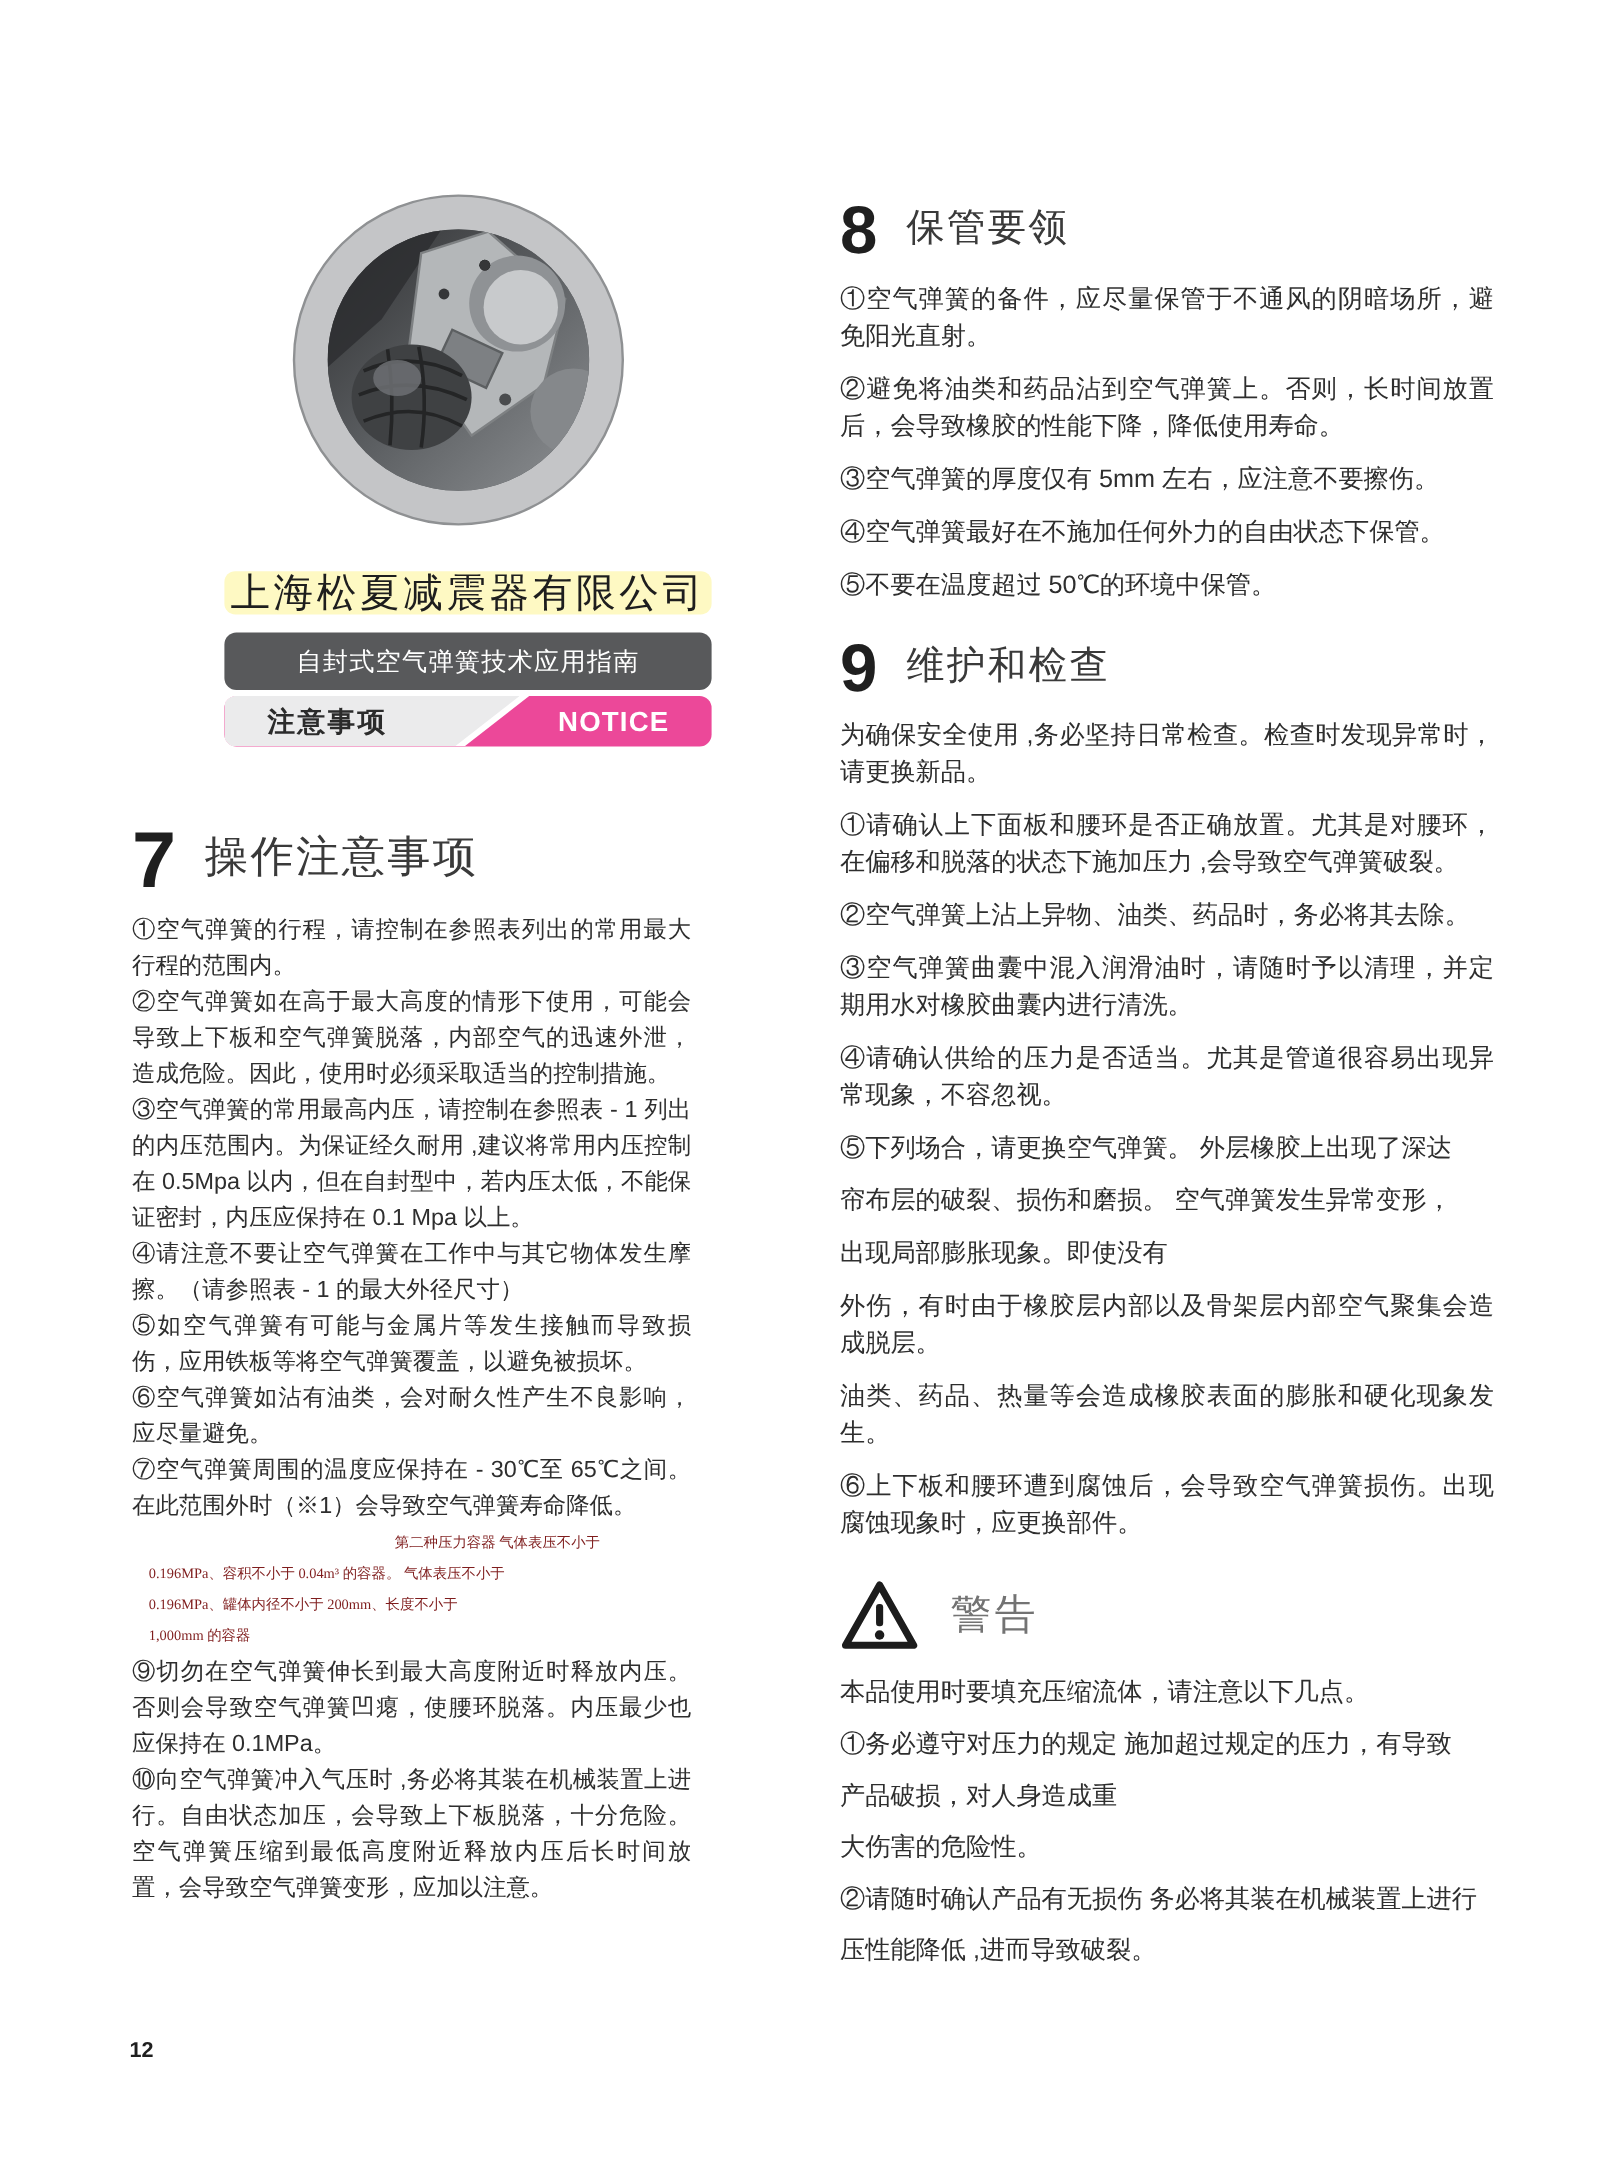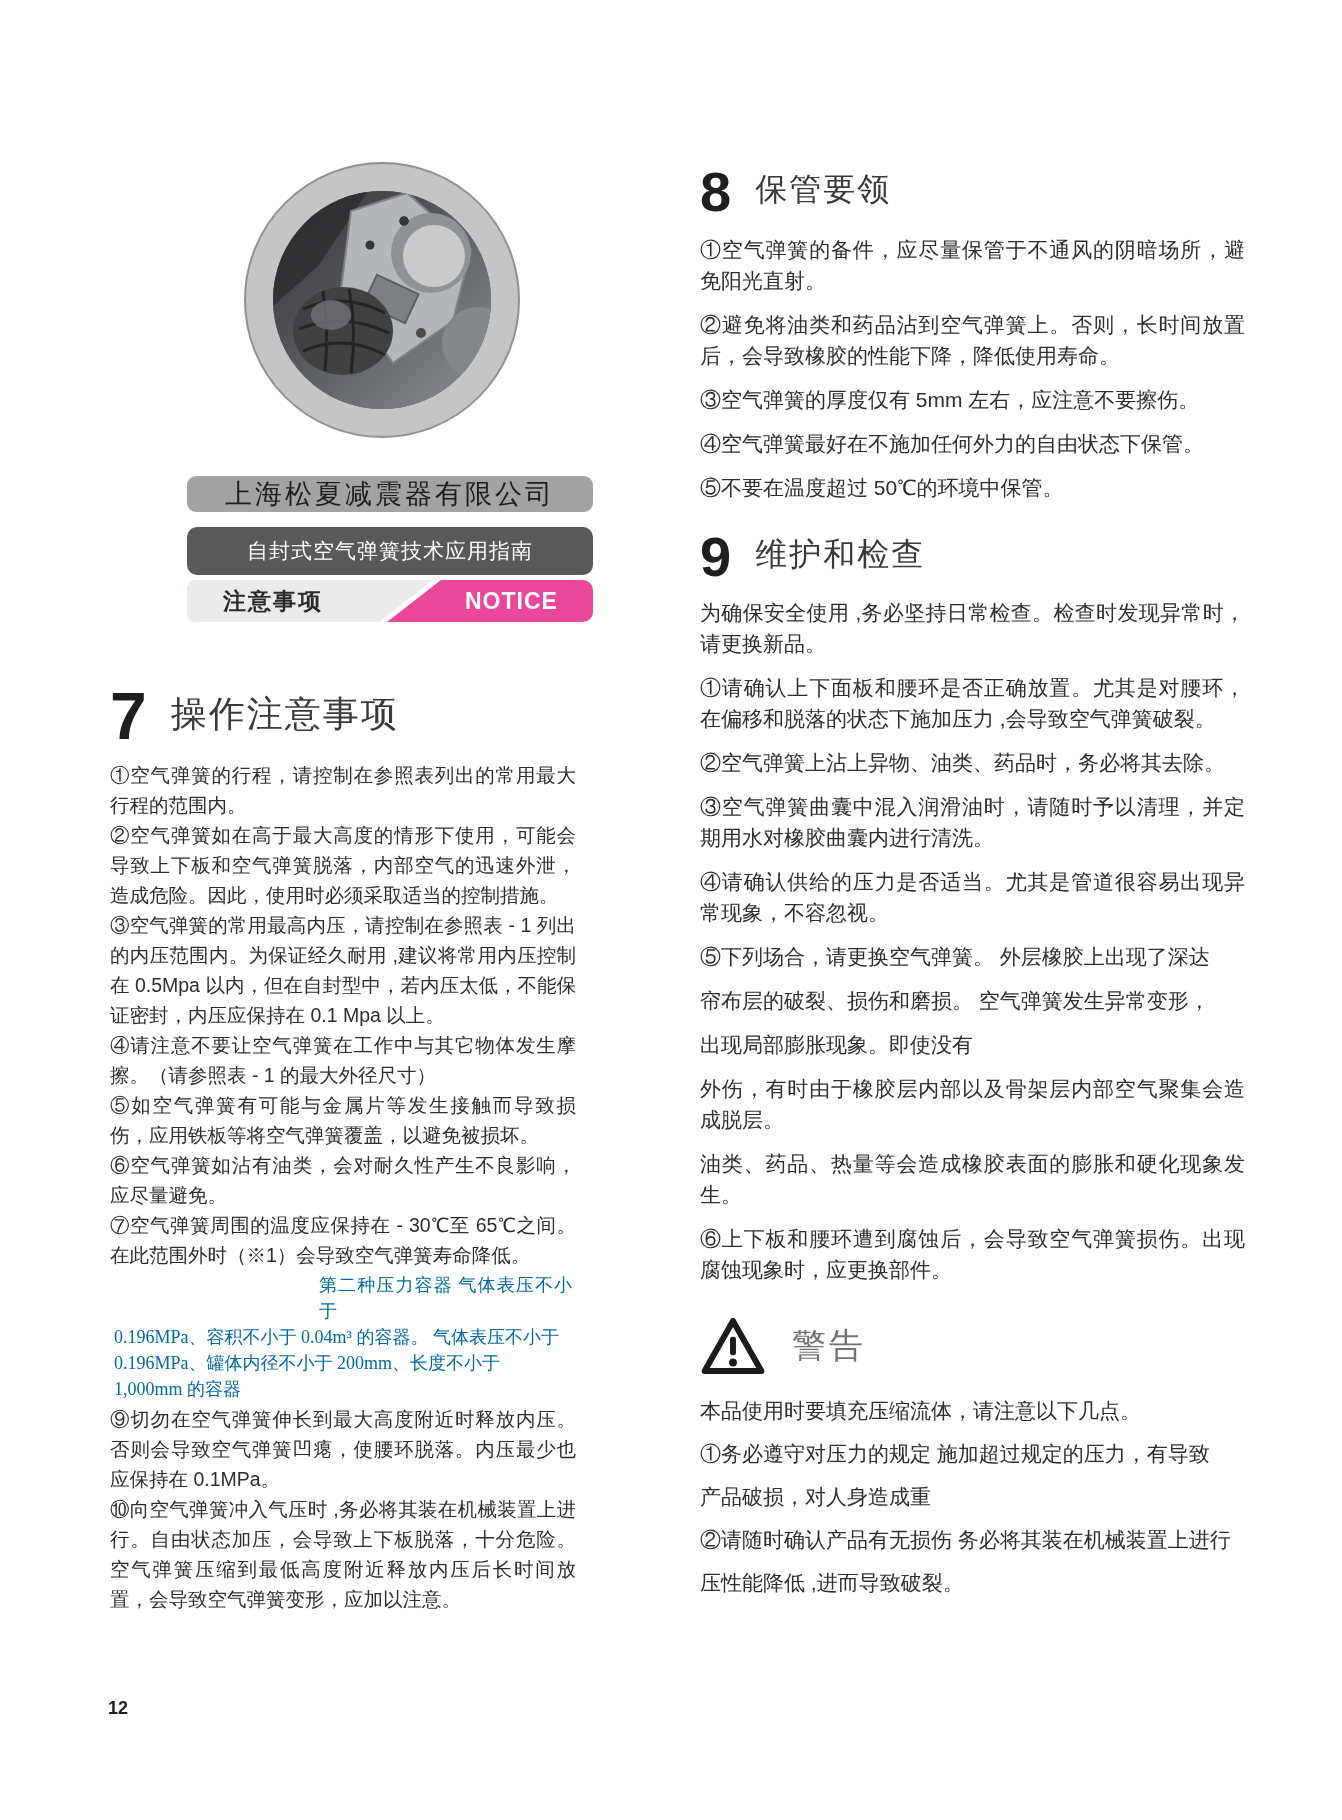--- a/index.html
+++ b/index.html
@@ -14,23 +14,23 @@
     border-radius:50%; background:#c4c5c7; border:2px solid #8f9193; box-sizing:border-box;
   }
   .photo-inner {
     position:absolute; left:27px; top:27px; width:218px; height:218px;
     border-radius:50%; overflow:hidden; background:#55585b;
   }
 
   
   .bar-company {
     position:absolute; left:187px; top:476px; width:406px; height:36px;
-    background:#a3a3a3; border-radius:9px;
+    background:#fef9c3; border-radius:9px;
     display:flex; align-items:center; justify-content:center;
-    font-family:"Liberation Serif", serif; font-size:27px; letter-spacing:3px; color:#1e1e1e;
+    font-family:"Liberation Serif", serif; font-size:33px; letter-spacing:3px; color:#1e1e1e;
   }
   .bar-guide {
     position:absolute; left:187px; top:527px; width:406px; height:48px;
     background:#58595b; border-radius:10px;
     display:flex; align-items:center; justify-content:center;
     font-size:21px; color:#ffffff; letter-spacing:1px;
   }
   .bar-notice {
     position:absolute; left:187px; top:580px; width:406px; height:42px;
     background:#ec4899; border-radius:10px; overflow:hidden;
@@ -60,21 +60,21 @@
   .sec-num  { font-weight:bold; color:#1f1f1f; line-height:0.85; }
   .sec-title{ color:#3a3a3a; }
   .col-left  .sec-num { font-size:66px; }
   .col-left  .sec-title { font-size:36px; padding-bottom:5px; letter-spacing:2px; }
   .col-right .sec-num { font-size:56px; }
   .col-right .sec-title { font-size:32px; padding-bottom:4px; letter-spacing:2px; }
 
   .body-l { margin-top:16px; font-size:19.5px; line-height:30px; color:#2e2e2e; text-align:justify; }
   .body-l p { margin:0; }
 
-  .note { font-family:"Liberation Serif", serif; font-size:18px; line-height:26px; color:#0369a1; margin:2px 4px; }
+  .note { font-family:"Liberation Serif", serif; font-size:12px; line-height:26px; color:#7f1d1d; margin:2px 14px; }
   .note p { margin:0; }
   .note .indent { padding-left:205px; }
 
   .body-r { font-size:21px; line-height:31px; color:#2e2e2e; text-align:justify; }
   .body-r p { margin:0 0 13px 0; }
   .body-r p:last-child { margin-bottom:0; }
   .sec8-body { margin-top:18px; }
   .sec9 { margin-top:30px; }
   .sec9-body { margin-top:16px; }
 
@@ -197,20 +197,21 @@
           <path d="M50 8 L93 84 L7 84 Z" fill="none" stroke="#1c1c1c" stroke-width="9" stroke-linejoin="round"></path>
           <rect x="45.5" y="32" width="9" height="28" rx="4" fill="#1c1c1c"></rect>
           <circle cx="50" cy="71" r="6" fill="#1c1c1c"></circle>
         </svg>
         <span class="warn-title">警告</span>
       </div>
       <div class="warn-body">
         <p>本品使用时要填充压缩流体，请注意以下几点。</p>
         <p>①务必遵守对压力的规定 施加超过规定的压力，有导致</p>
         <p>产品破损，对人身造成重</p>
+        <p>大伤害的危险性。</p>
         <p>②请随时确认产品有无损伤 务必将其装在机械装置上进行</p>
         <p>压性能降低 ,进而导致破裂。</p>
       </div>
     </div>
 
   </div>
 
   <div class="page-num">12</div>
 
 </div>

